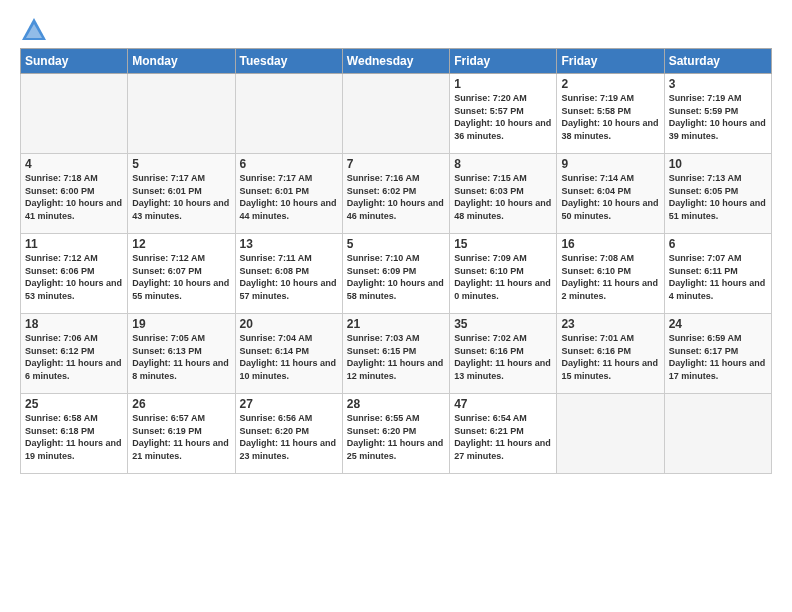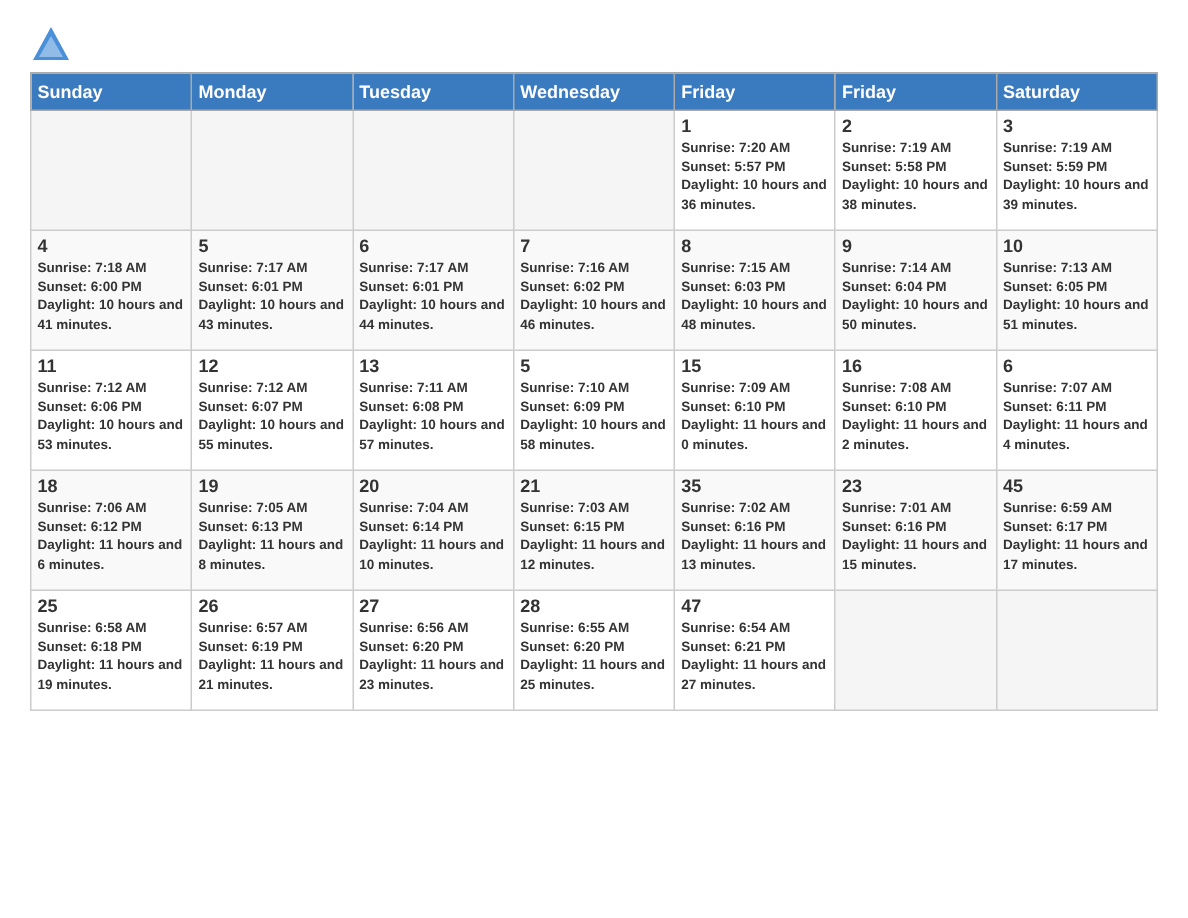--- a/index.html
+++ b/index.html
@@ -216,21 +216,21 @@
           </td>
           <td>
             <span class="day-number">35</span>
             <div class="day-info">Sunrise: 7:02 AM<br>Sunset: 6:16 PM<br>Daylight: 11 hours and 13 minutes.</div>
           </td>
           <td>
             <span class="day-number">23</span>
             <div class="day-info">Sunrise: 7:01 AM<br>Sunset: 6:16 PM<br>Daylight: 11 hours and 15 minutes.</div>
           </td>
           <td>
-            <span class="day-number">45</span>
+            <span class="day-number">24</span>
             <div class="day-info">Sunrise: 6:59 AM<br>Sunset: 6:17 PM<br>Daylight: 11 hours and 17 minutes.</div>
           </td>
         </tr>
         <tr>
           <td>
             <span class="day-number">25</span>
             <div class="day-info">Sunrise: 6:58 AM<br>Sunset: 6:18 PM<br>Daylight: 11 hours and 19 minutes.</div>
           </td>
           <td>
             <span class="day-number">26</span>

